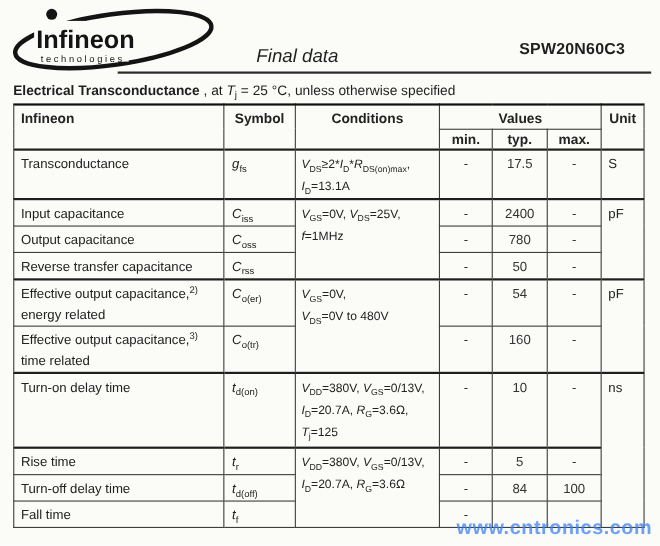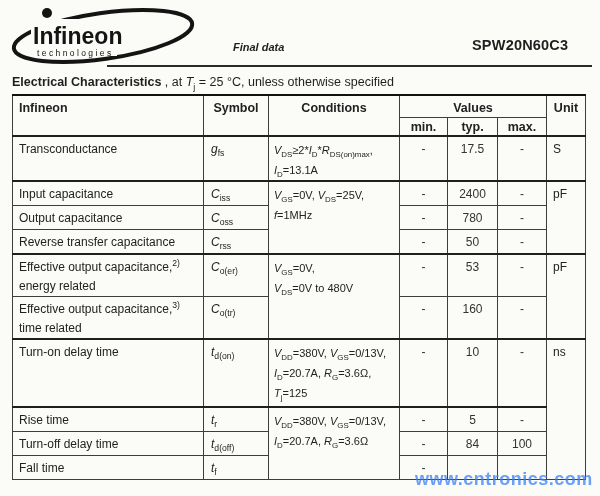--- a/index.html
+++ b/index.html
@@ -2,21 +2,21 @@
 <html><head>
 <meta charset="utf-8">
 <style>
   html,body{margin:0;padding:0;}
   .page{position:relative;width:600px;height:496px;background:#fbfbf8;
         font-family:"Liberation Sans",sans-serif;color:#1f1f1f;overflow:hidden;}
   .it{font-style:italic;}
   .bd{font-weight:bold;}
   sub,sup{font-size:0.72em;line-height:0;}
   .logo{position:absolute;left:6px;top:3px;width:190px;height:64px;}
-  .doc-status{position:absolute;left:233px;top:41px;font-size:11px;font-weight:bold;font-style:italic;}
+  .doc-status{position:absolute;left:233px;top:41px;font-size:17px;font-weight:normal;font-style:italic;}
   .part-number{position:absolute;left:472px;top:37px;font-size:14.5px;font-weight:bold;letter-spacing:.2px;}
   .header-rule{position:absolute;left:107px;top:65px;width:485px;height:2px;background:#2a2a2a;}
   .section-title{position:absolute;left:12px;top:75px;font-size:12.5px;}
   table{position:absolute;left:12px;top:94px;width:573px;border-collapse:collapse;table-layout:fixed;
         font-size:12px;color:#222;border:1px solid #333;border-top:2.5px solid #111;border-bottom:1.6px solid #222;}
   td,th{border:1px solid #3d3d3d;vertical-align:top;overflow:hidden;}
   thead th{font-size:12.5px;font-weight:bold;text-align:center;padding-top:5px;}
   th.h-param{text-align:left;padding-left:6px;}
   tr.head-main{height:22px;}
   tr.head-sub{height:18px;}
@@ -41,21 +41,21 @@
       <circle cx="41" cy="10" r="5" fill="#141414"></circle>
       <rect x="25" y="16" width="86" height="37" fill="#fbfbf8"></rect>
       <text x="27" y="41" font-family="Liberation Sans, sans-serif" font-size="23" font-weight="bold" fill="#141414">Infineon</text>
       <text x="31" y="53" font-family="Liberation Sans, sans-serif" font-size="8.5" letter-spacing="2.4" fill="#141414">technologies</text>
     </svg>
   </div>
 
   <div class="doc-status">Final data</div>
   <div class="part-number">SPW20N60C3</div>
   <div class="header-rule"></div>
-  <div class="section-title"><span class="bd">Electrical Characteristics</span><span> , at </span><span class="it">T</span><sub>j</sub><span> = 25 °C, unless otherwise specified</span></div>
+  <div class="section-title"><span class="bd">Electrical Transconductance</span><span> , at </span><span class="it">T</span><sub>j</sub><span> = 25 °C, unless otherwise specified</span></div>
 
   <table>
     <colgroup>
       <col style="width:191px">
         <col style="width:65px">
         <col style="width:131px">
       <col style="width:48px">
         <col style="width:50px">
         <col style="width:49px">
         <col style="width:39px">
@@ -105,21 +105,21 @@
           <td class="sym"><span class="it">C</span><sub>rss</sub></td>
           <td class="val">-</td>
           <td class="val">50</td>
           <td class="val">-</td>
         </tr>
         <tr class="gs" style="height: 42px;">
           <td class="param"><span>Effective output capacitance,</span><sup>2)</sup><br><span>energy related</span></td>
           <td class="sym"><span class="it">C</span><sub>o(er)</sub></td>
           <td class="cond" rowspan="2"><span class="it">V</span><sub>GS</sub><span>=0V,</span><br><span class="it">V</span><sub>DS</sub><span>=0V to 480V</span></td>
           <td class="val">-</td>
-          <td class="val">53</td>
+          <td class="val">54</td>
           <td class="val">-</td>
           <td class="unit" rowspan="2">pF</td>
         </tr>
         <tr style="height: 41px;">
           <td class="param"><span>Effective output capacitance,</span><sup>3)</sup><br><span>time related</span></td>
           <td class="sym"><span class="it">C</span><sub>o(tr)</sub></td>
           <td class="val">-</td>
           <td class="val">160</td>
           <td class="val">-</td>
         </tr>

